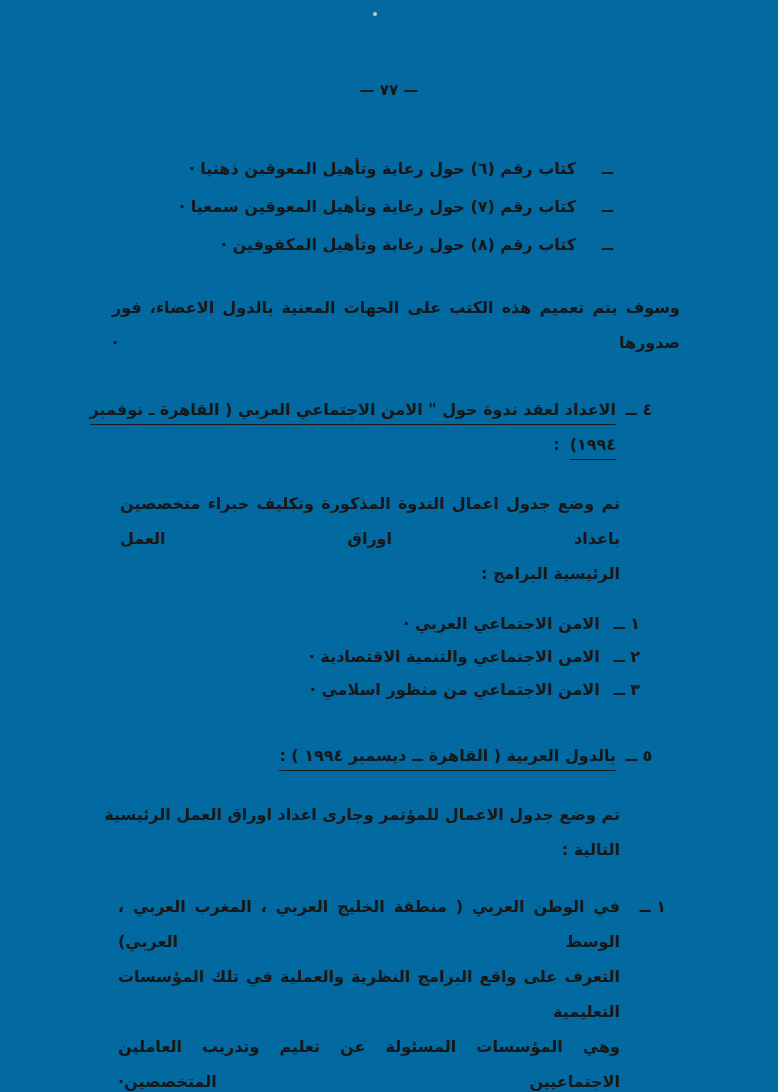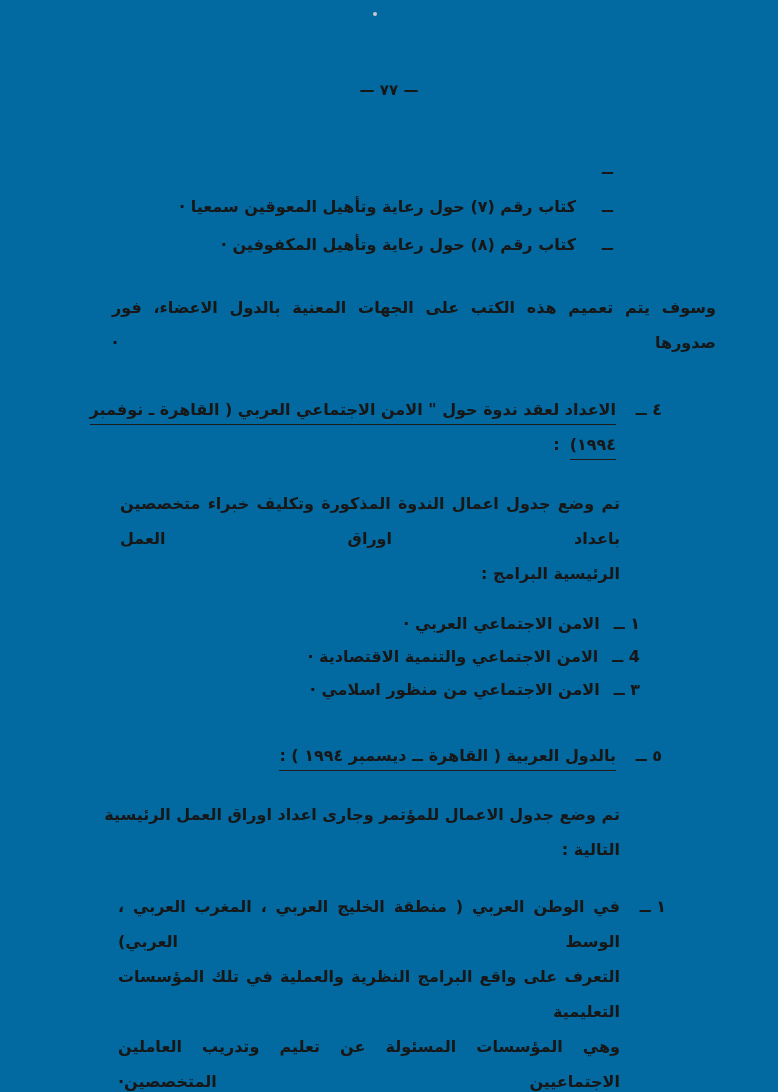--- a/index.html
+++ b/index.html
@@ -27,27 +27,27 @@
     font-size:15px;
     letter-spacing:2px;
     line-height:20px;
   }
   
   .book-list{margin:50px 165px 0 60px;}
   .bitem{display:flex;gap:26px;line-height:38px;}
   .bitem .dash{flex:none;letter-spacing:0;}
   
   .p-dist{
-    margin:26px 62px 0 112px;
+    margin:26px 98px 0 112px;
     text-align:justify;
     text-align-last:justify;
   }
   
   .sec-head{display:flex;margin:32px 116px 0 60px;}
-  .sec-head .num{flex:none;width:46px;}
+  .sec-head .num{flex:none;width:46px;text-align:center;}
   .u{
     border-bottom:1.6px solid #1c1c1c;
     padding-bottom:5px;
   }
   .hline{display:block;}
   .hline + .hline{margin-top:2px;}
   .hcolon{padding-right:10px;}
   
   .s4-intro{margin:24px 158px 0 112px;}
   .jline{text-align:justify;text-align-last:justify;margin-left:8px;}
@@ -66,20 +66,21 @@
 
 <div class="sheet">
 
   <div class="artifact-dot"></div>
 
   <div class="pagenum">— ٧٧ —</div>
 
   <div class="book-list">
     <div class="bitem">
       <span class="dash">ــ</span>
+      <span>كتاب رقم (٦) حول رعاية وتأهيل المعوقين ذهنيا ·</span>
     </div>
     <div class="bitem">
       <span class="dash">ــ</span>
       <span>كتاب رقم (٧) حول رعاية وتأهيل المعوقين سمعيا ·</span>
     </div>
     <div class="bitem">
       <span class="dash">ــ</span>
       <span>كتاب رقم (٨)  حول رعاية وتأهيل المكفوفين ·</span>
     </div>
   </div>
@@ -95,21 +96,21 @@
     <div class="jline">تم وضع جدول اعمال الندوة المذكورة وتكليف خبراء متخصصين باعداد اوراق العمل</div>
     <div>الرئيسية البرامج :</div>
   </div>
 
   <div class="s4-list">
     <div class="litem">
       <span class="num">١ ــ</span>
       <span>الامن الاجتماعي العربي ·</span>
     </div>
     <div class="litem">
-      <span class="num">4 ــ</span>
+      <span class="num">٢ ــ</span>
       <span>الامن الاجتماعي والتنمية الاقتصادية ·</span>
     </div>
     <div class="litem">
       <span class="num">٣ ــ</span>
       <span>الامن الاجتماعي من منظور اسلامي ·</span>
     </div>
   </div>
 
   <div class="sec-head">
     <span class="num">٥ ــ</span>

